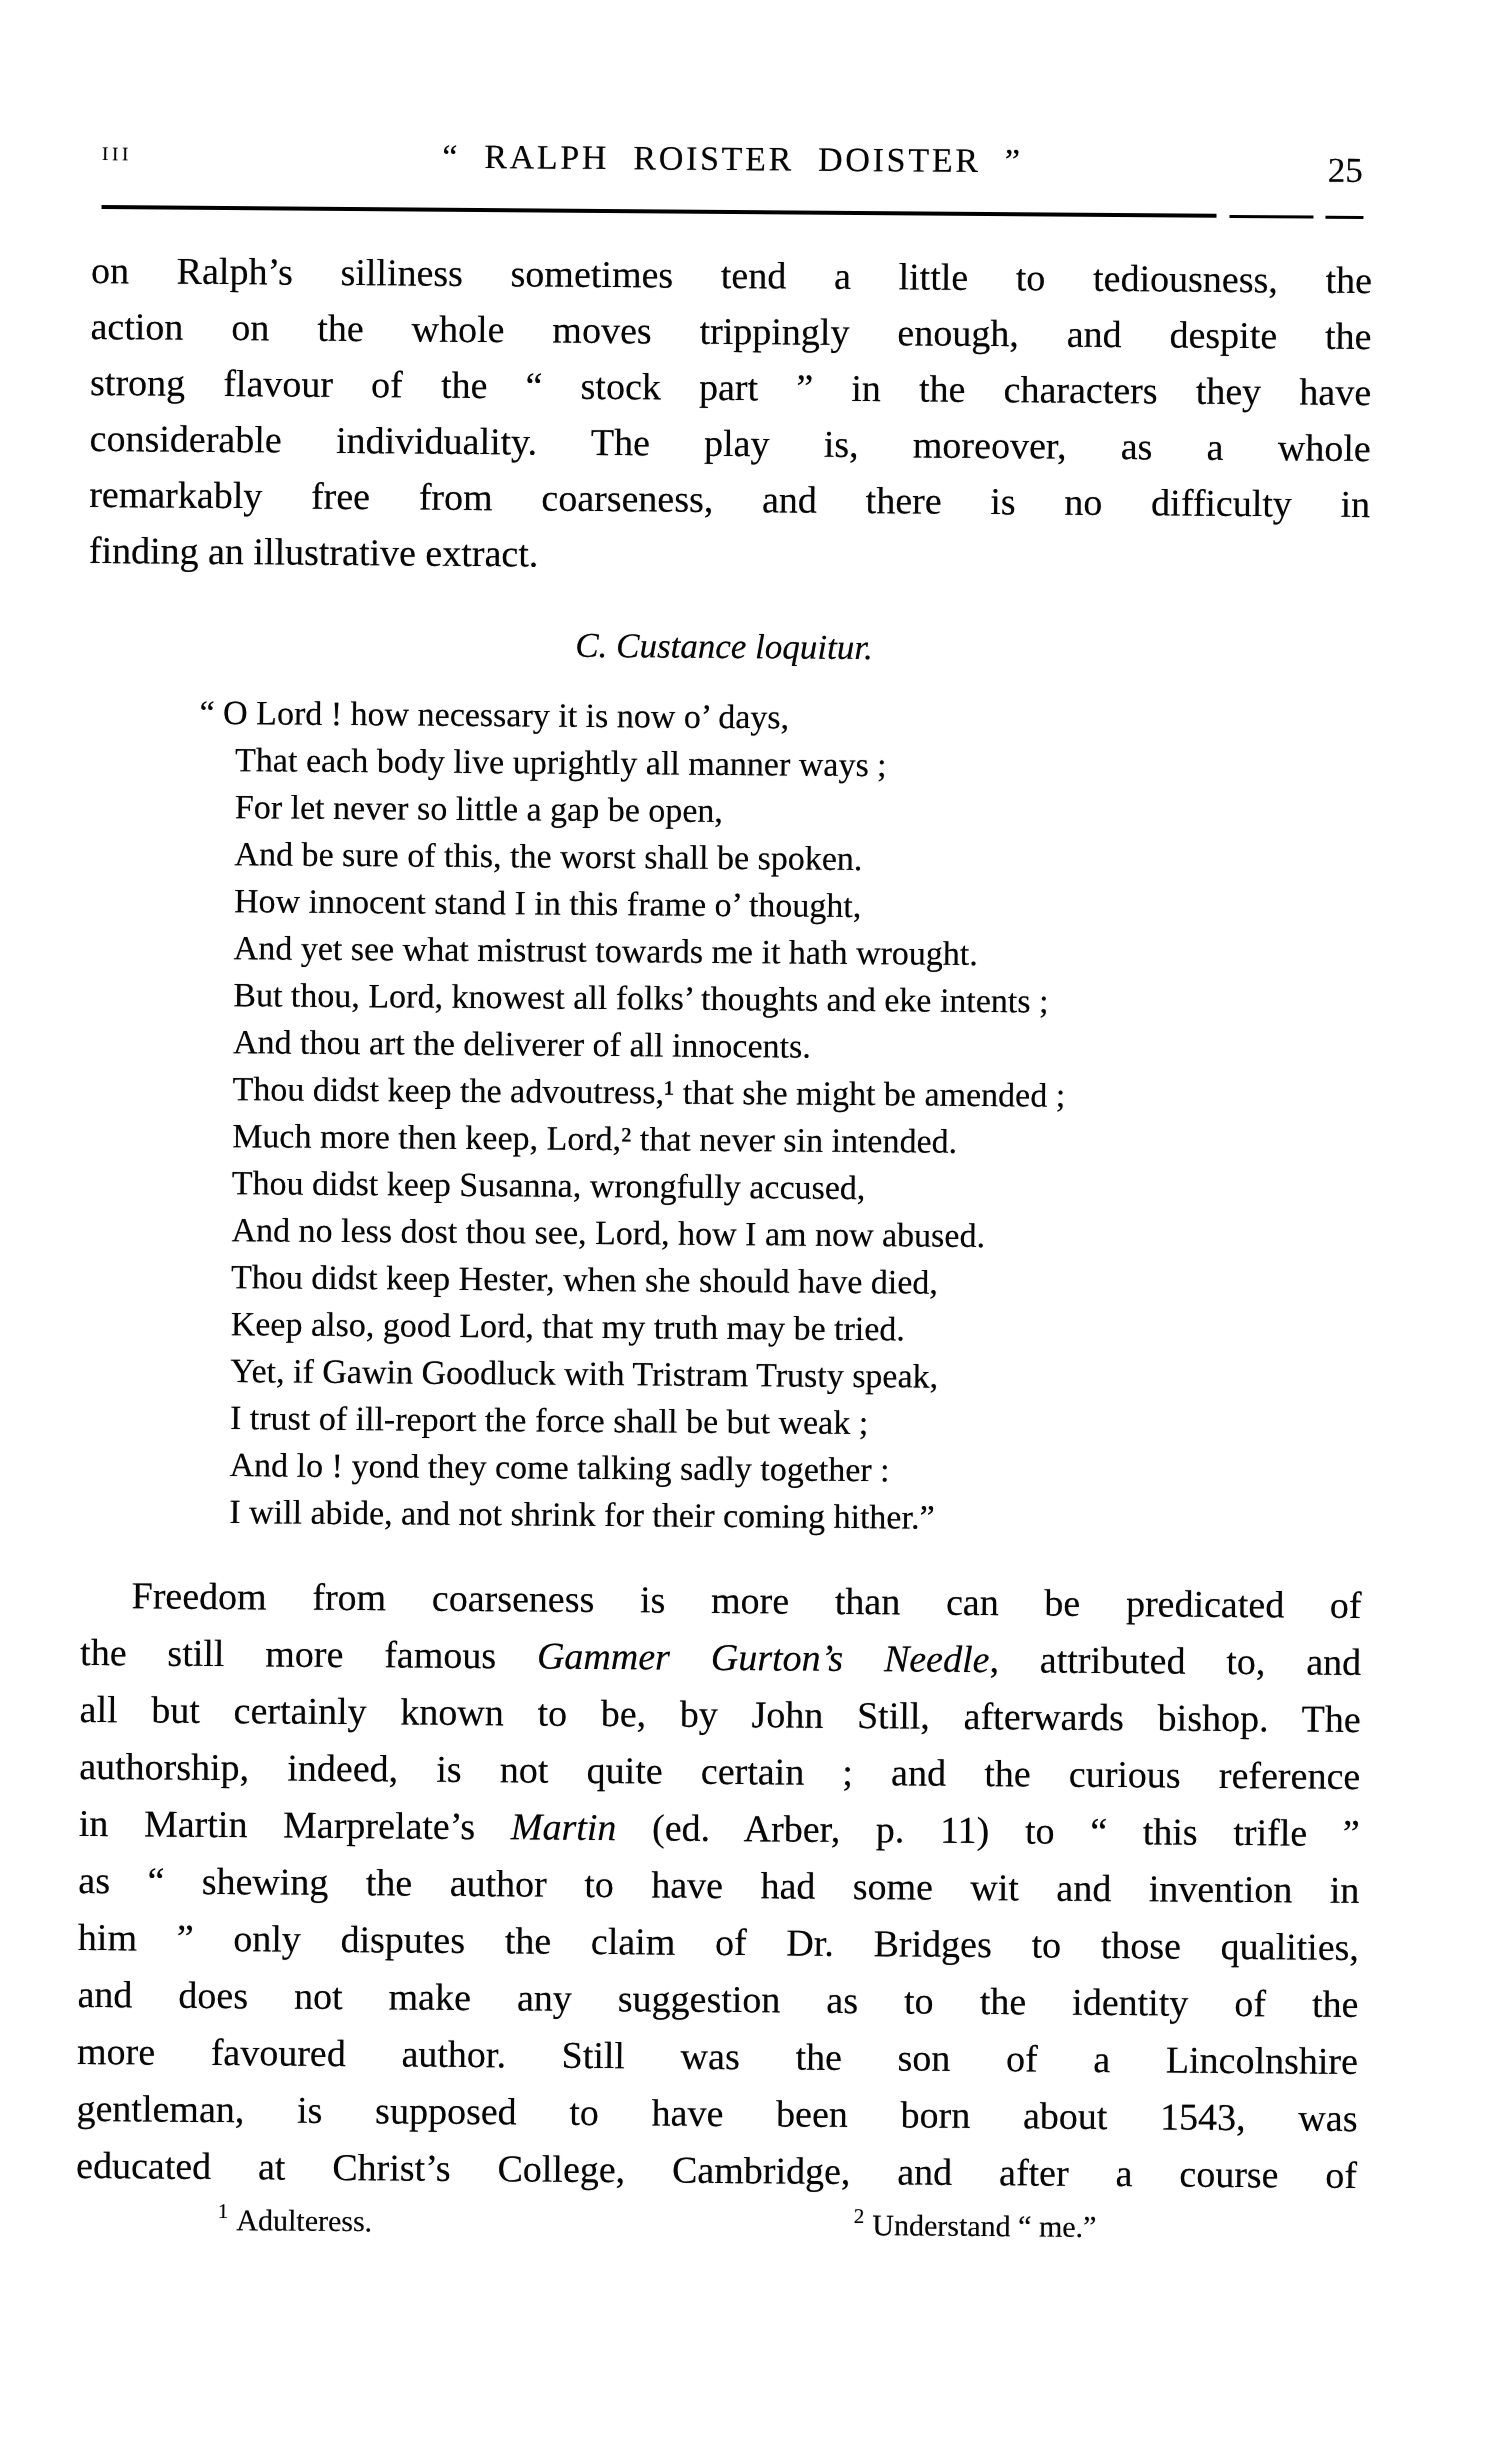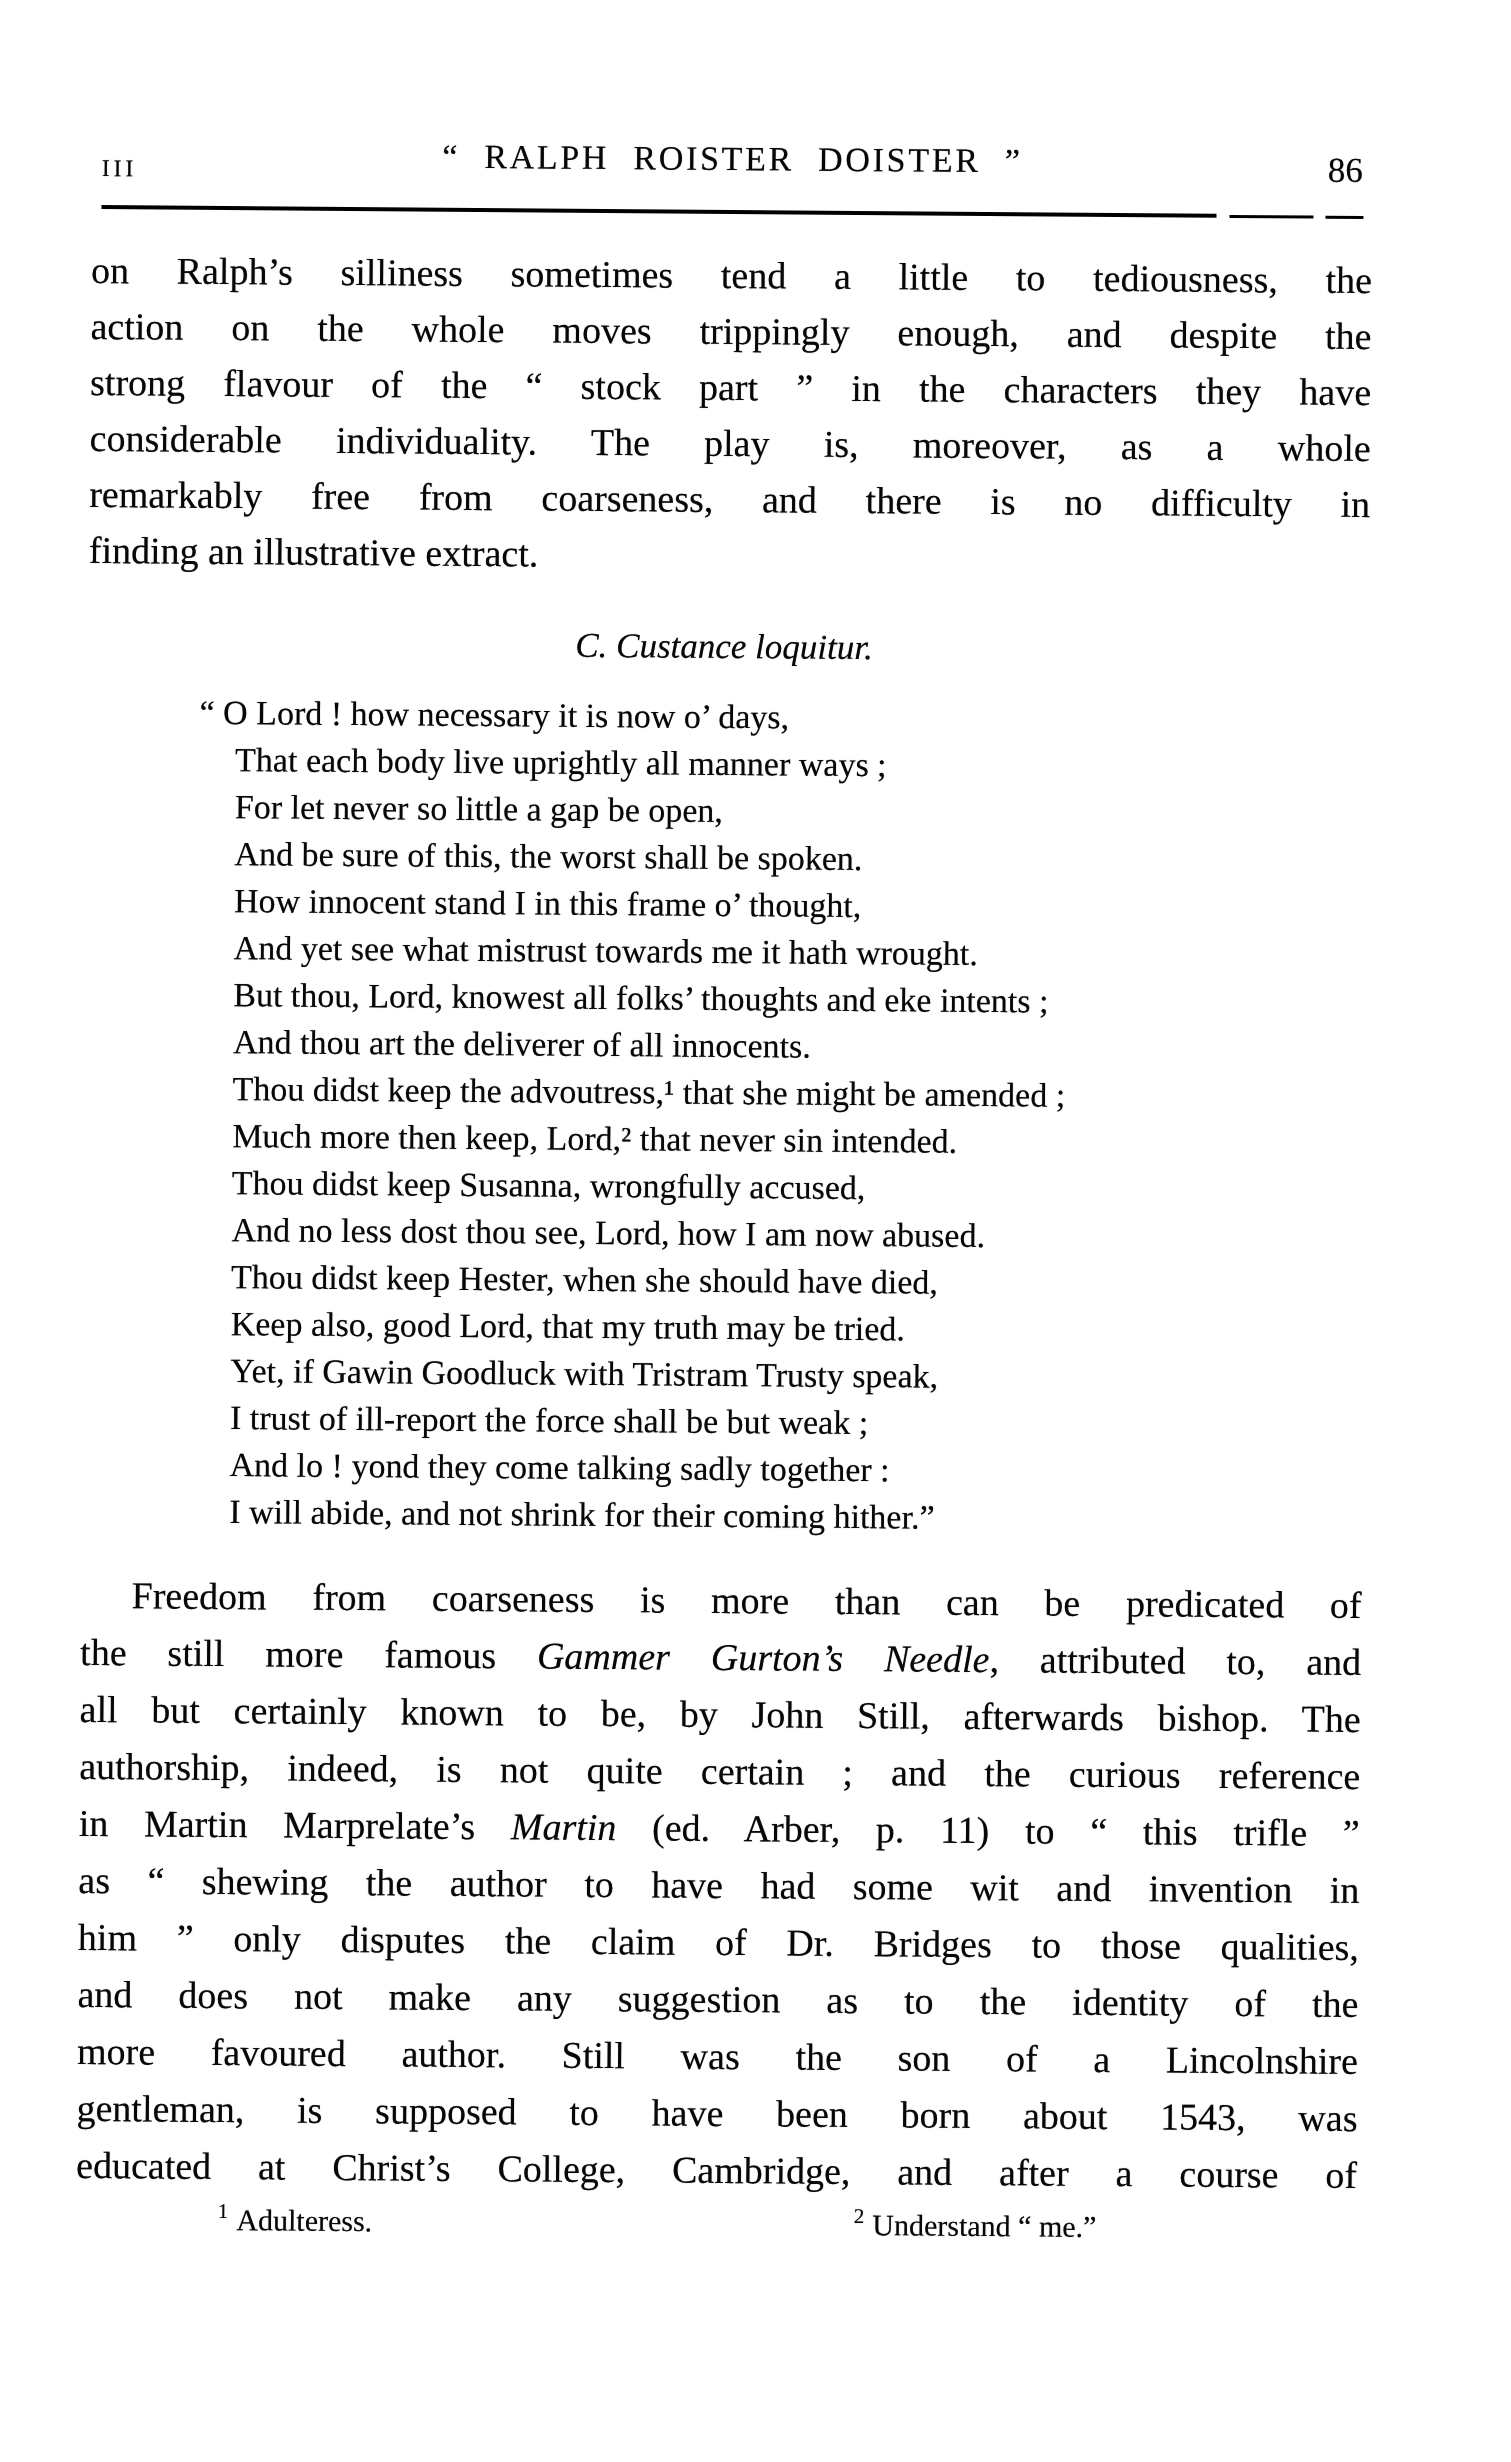--- a/index.html
+++ b/index.html
@@ -14,21 +14,21 @@
   .scan {
     position: absolute; inset: 0;
     transform: rotate(0.45deg);
     transform-origin: 92px 146px;
     text-shadow: 0 0 0.9px rgba(0,0,0,0.55);
   }
   
   .header { position: absolute; left: 102px; right: 149px; top: 135px; height: 48px; }
   .chapter {
     position: absolute; left: 0; top: 8.2px;
-    font-size: 24px; letter-spacing: 3.7px; margin-top: 12px;
+    font-size: 19px; letter-spacing: 3.7px;
   }
   .running-title {
     position: absolute; left: 0; right: 0; top: 0;
     text-align: center;
     font-size: 34px; letter-spacing: 2.7px; word-spacing: 13px;
   }
   .page-number { position: absolute; right: 0; top: 5.5px; font-size: 35px; }
   .rule { position: absolute; left: 102px; top: 205px; width: 1261px; height: 5.5px; }
   .rule .seg { position: absolute; background: #000; }
   .rule .s1 { left: 0;      top: 0;   width: 1115px; height: 3.7px; }
@@ -69,21 +69,21 @@
   i { font-style: italic; }
 </style>
 </head>
 <body>
 
 <div class="scan">
 
   <div class="header">
     <span class="chapter">III</span>
     <span class="running-title">“ RALPH ROISTER DOISTER ”</span>
-    <span class="page-number">86</span>
+    <span class="page-number">25</span>
   </div>
 
   <div class="rule">
     <span class="seg s1"></span>
     <span class="seg s2"></span>
     <span class="seg s3"></span>
   </div>
 
   <div class="para para1" id="para1">
       <div class="line">on Ralph’s silliness sometimes tend a little to tediousness, the</div>

